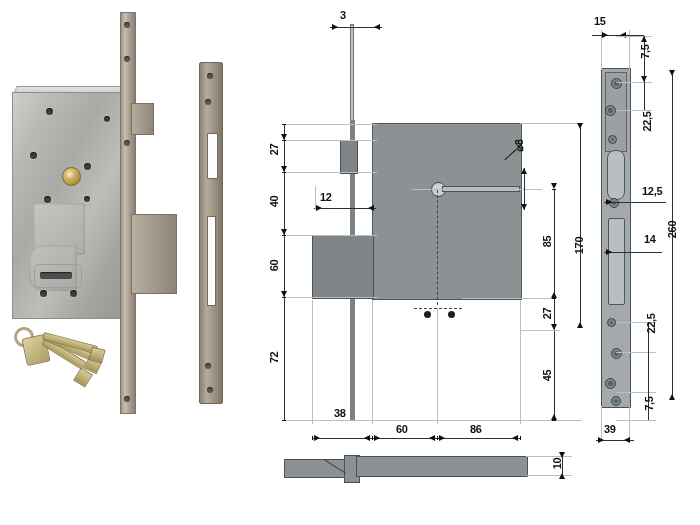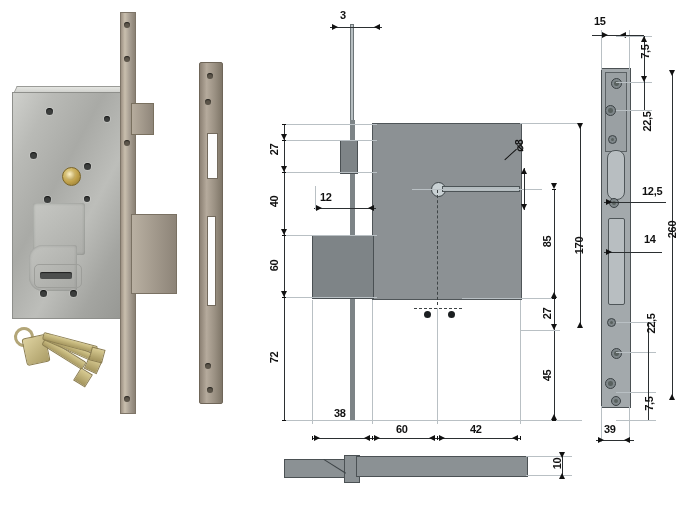--- a/index.html
+++ b/index.html
@@ -259,21 +259,21 @@
     <div class="tickH" style="left:175px;top:436px;"></div>
     <div class="tickH" style="left:258px;top:436px;"></div>
     <div class="arrowR" style="left:52px;top:435px;"></div>
     <div class="arrowL" style="left:102px;top:435px;"></div>
     <div class="arrowR" style="left:112px;top:435px;"></div>
     <div class="arrowL" style="left:167px;top:435px;"></div>
     <div class="arrowR" style="left:177px;top:435px;"></div>
     <div class="arrowL" style="left:250px;top:435px;"></div>
     <div class="dim" style="left:72px;top:408px;">38</div>
     <div class="dim" style="left:134px;top:424px;">60</div>
-    <div class="dim" style="left:208px;top:424px;">42</div>
+    <div class="dim" style="left:208px;top:424px;">86</div>
   </div>
 
   <div class="abs" style="left:262px;top:450px;width:330px;height:70px;">
     <div class="prof-thin" style="left:22px;top:9px;width:70px;height:17px;"></div>
     <div class="prof" style="left:82px;top:5px;width:14px;height:26px;"></div>
     <div class="prof" style="left:94px;top:6px;width:170px;height:19px;"></div>
     <div class="abs" style="left:62px;top:9px;width:26px;height:17px;border-top:1px solid #3e4447;
          transform:rotate(32deg);transform-origin:left top;"></div>
 
     <div class="lineH ext" style="left:264px;top:6px;width:46px;"></div>

